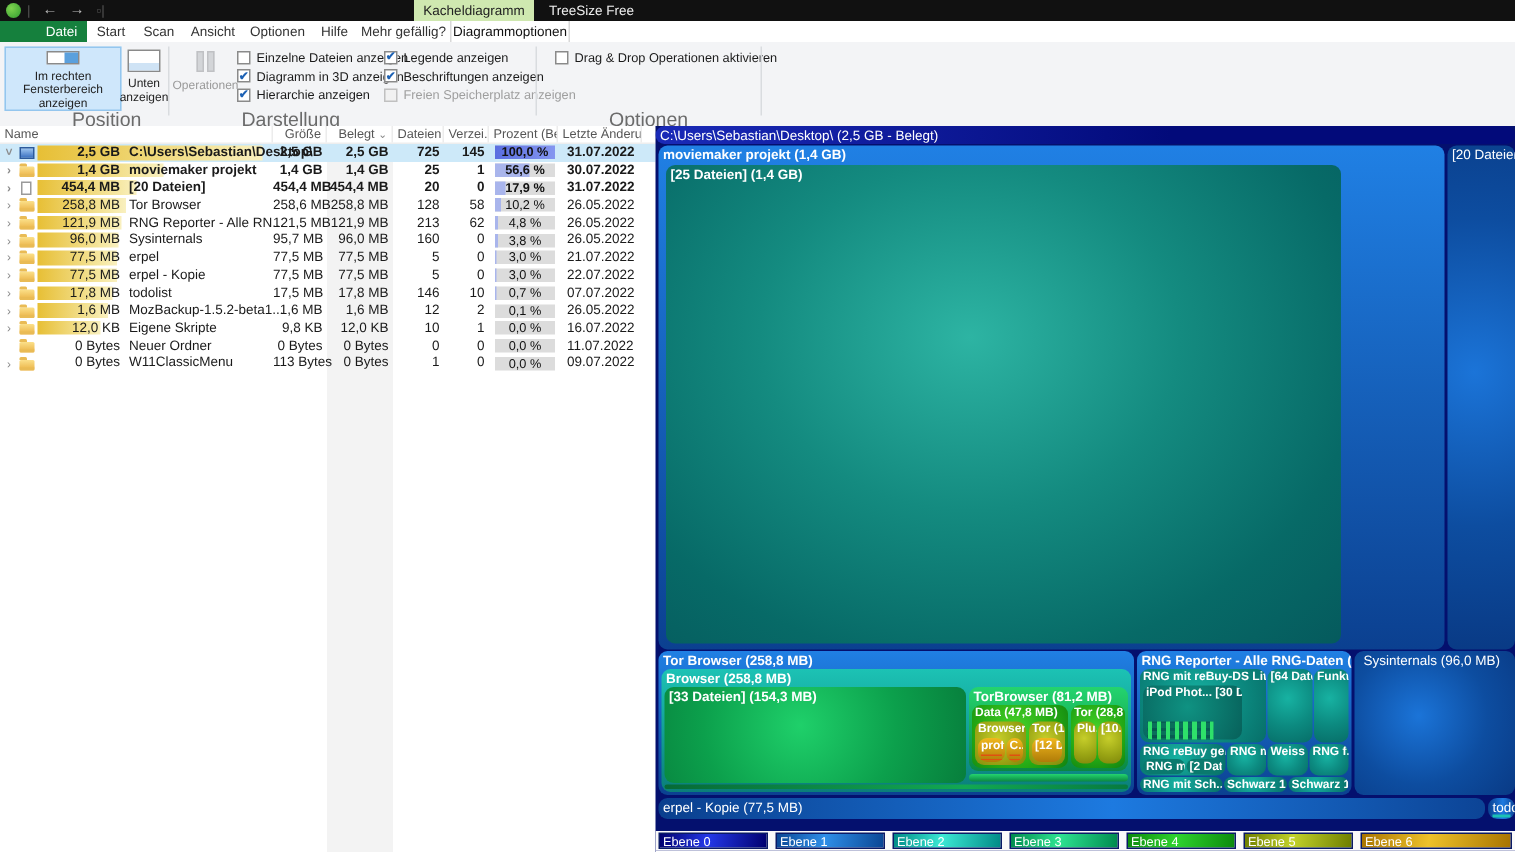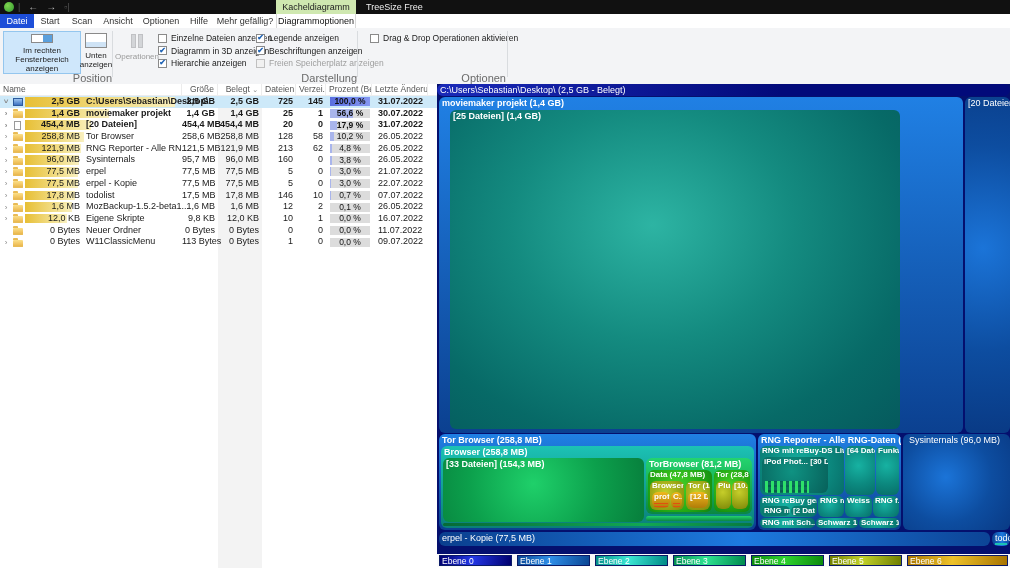--- a/index.html
+++ b/index.html
@@ -12,27 +12,27 @@
   .qat{position:absolute;left:18px;top:0;height:14px;display:flex;align-items:center;gap:8px;
        color:#bdbdbd;font-size:10px;line-height:14px;}
   .qat .sep{color:#555;font-size:9px;}
   .ctx-tab{position:absolute;left:276px;top:0;width:80px;height:14px;background:#cfe8b0;
            color:#222;font-size:9px;line-height:14px;text-align:center;}
   .win-title{position:absolute;left:366px;top:0;height:14px;color:#eee;font-size:9px;line-height:14px;}
   
   .tabrow{position:absolute;left:0;top:14px;width:1010px;height:14px;background:#fff;
           display:flex;border-bottom:1px solid #e4e4e4;}
   .tab{height:14px;line-height:14px;font-size:9px;color:#333;text-align:center;flex:0 0 auto;}
-  .tab.datei{background:#1d4ed8;color:#fff;}
+  .tab.datei{background:#15803d;color:#fff;padding-left:24px;}
   .tab.active{background:#fff;color:#111;box-shadow:inset 1px 0 #d8d8d8,inset -1px 0 #d8d8d8;}
   
   .ribbon{position:absolute;left:0;top:28px;width:1010px;height:56px;background:#f3f4f6;
           border-bottom:1px solid #d4d4d4;}
   .rsep{position:absolute;top:3px;width:1px;height:46px;background:#d9dcdf;}
-  .rgroup-label{position:absolute;top:44px;height:10px;font-size:11px;color:#6b6b6b;text-align:right;}
+  .rgroup-label{position:absolute;top:44px;height:10px;font-size:13px;color:#6b6b6b;text-align:left;padding-left:48px;}
   .rbtn{position:absolute;top:3px;display:flex;flex-direction:column;align-items:center;
         justify-content:flex-start;font-size:8px;color:#222;text-align:center;line-height:9px;padding-top:2px;}
   .rbtn.sel{background:#cfe7fb;border:1px solid #94c6ee;}
   .rbtn.disabled{color:#9a9a9a;}
   .win-ic{width:20px;height:13px;border:1px solid #8a8a8a;background:#fff;position:relative;margin-bottom:3px;}
   .win-ic.right::after{content:"";position:absolute;right:0;top:0;bottom:0;width:9px;background:#5aa0dd;}
   .win-ic.bottom::after{content:"";position:absolute;left:0;right:0;bottom:0;height:5px;background:#cfe3f5;}
   .detail-ic{width:16px;height:16px;position:relative;margin-bottom:3px;opacity:.55;}
   .detail-ic::before,.detail-ic::after{content:"";position:absolute;top:1px;bottom:1px;width:3px;background:#b9bcc0;border:1px solid #97999d;}
   .detail-ic::before{left:2px;} .detail-ic::after{right:2px;}
@@ -490,21 +490,21 @@
 </div>
   </div>
 
   <div class="map">
     <div class="tile map-header">
         <span class="tl">C:\Users\Sebastian\Desktop\ (2,5 GB - Belegt)</span>
       </div>
 
     <div class="tile e1bar" style="left:2px;top:13px;width:524px;height:336px">
       <span class="tl">moviemaker projekt (1,4 GB)</span>
-      <div class="tile teal-big" style="left:11px;top:13px;width:450px;height:319px">
+      <div class="tile teal-big" style="left:5px;top:13px;width:450px;height:319px">
         <span class="tl">[25 Dateien] (1,4 GB)</span>
       </div>
     </div>
 
     <div class="tile bluecol" style="left:528px;top:13px;width:45px;height:336px">
       <span class="tl">[20 Dateien] (454,4 MB)</span>
     </div>
 
     <div class="tile e1bar" style="left:2px;top:350px;width:317px;height:96px">
       <span class="tl">Tor Browser (258,8 MB)</span>

